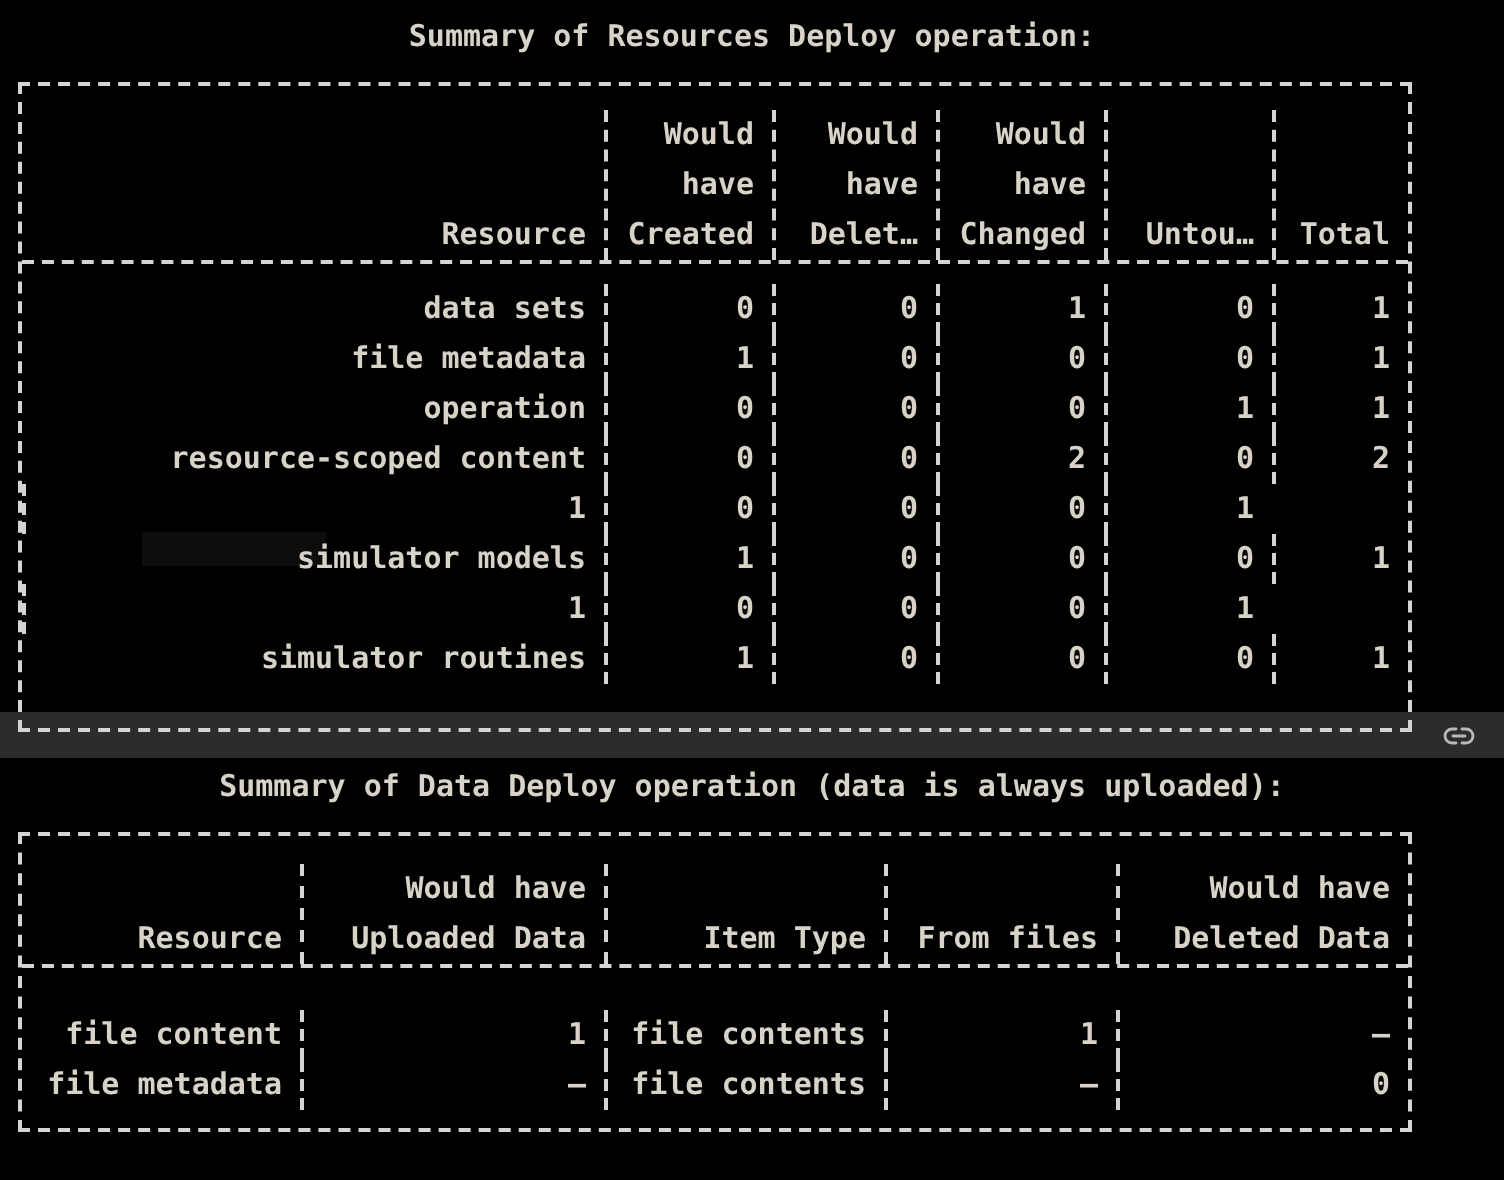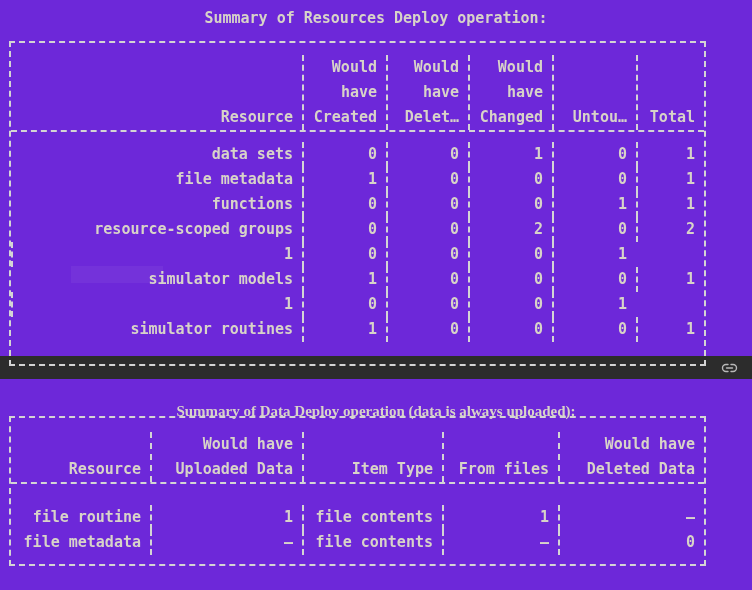--- a/index.html
+++ b/index.html
@@ -1,24 +1,24 @@
 <!DOCTYPE html>
 <html><head>
 <meta charset="utf-8">
 <style>
   html,body { margin:0; padding:0; }
   .term {
     position:relative; width:752px; height:590px; overflow:hidden;
-    background:#6d28d9; color:#d8d3c8;
+    background:#000000; color:#d8d3c8;
     font-family:"DejaVu Sans Mono", monospace;
     font-size:15px; line-height:25px; font-weight:bold;
   }
   .title { position:absolute; left:0; width:752px; text-align:center; }
   #title1 { top:6px; }
-  #title2 { top:399px;font-family:Liberation Serif, serif; }
+  #title2 { top:381px; }
 
   .row-band { position:absolute; left:0; top:356px; width:752px; height:23px;
               background:#2c2c2c; z-index:0; }
   .word-glow { position:absolute; left:71px; top:266px; width:92px; height:17px;
                background:rgba(255,255,255,0.05); z-index:1; }
 
   .tbl { position:absolute; left:9px; width:697px; box-sizing:border-box;
          border:2px dashed #d4d4d4; z-index:1; background:transparent; }
   #t1 { top:41px;  height:325px; }
   #t2 { top:416px; height:150px; }
@@ -83,29 +83,29 @@
         </div>
         <div class="trow">
           <div class="cell">file metadata</div>
           <div class="cell sep">1</div>
           <div class="cell sep">0</div>
           <div class="cell sep">0</div>
           <div class="cell sep">0</div>
           <div class="cell sep">1</div>
         </div>
         <div class="trow">
-          <div class="cell">functions</div>
+          <div class="cell">operation</div>
           <div class="cell sep">0</div>
           <div class="cell sep">0</div>
           <div class="cell sep">0</div>
           <div class="cell sep">1</div>
           <div class="cell sep">1</div>
         </div>
         <div class="trow">
-          <div class="cell">resource-scoped groups</div>
+          <div class="cell">resource-scoped content</div>
           <div class="cell sep">0</div>
           <div class="cell sep">0</div>
           <div class="cell sep">2</div>
           <div class="cell sep">0</div>
           <div class="cell sep">2</div>
         </div>
         <div class="trow">
           <div class="cell sep">1</div>
           <div class="cell sep">0</div>
           <div class="cell sep">0</div>
@@ -153,21 +153,21 @@
           <div class="hcell sep">Would have
 Uploaded Data</div>
           <div class="hcell sep">Item Type</div>
           <div class="hcell sep">From files</div>
           <div class="hcell sep">Would have
 Deleted Data</div>
         </div>
       </div>
     <div class="tbody">
         <div class="trow">
-          <div class="cell">file routine</div>
+          <div class="cell">file content</div>
           <div class="cell sep">1</div>
           <div class="cell sep">file contents</div>
           <div class="cell sep">1</div>
           <div class="cell sep">–</div>
         </div>
         <div class="trow">
           <div class="cell">file metadata</div>
           <div class="cell sep">–</div>
           <div class="cell sep">file contents</div>
           <div class="cell sep">–</div>

